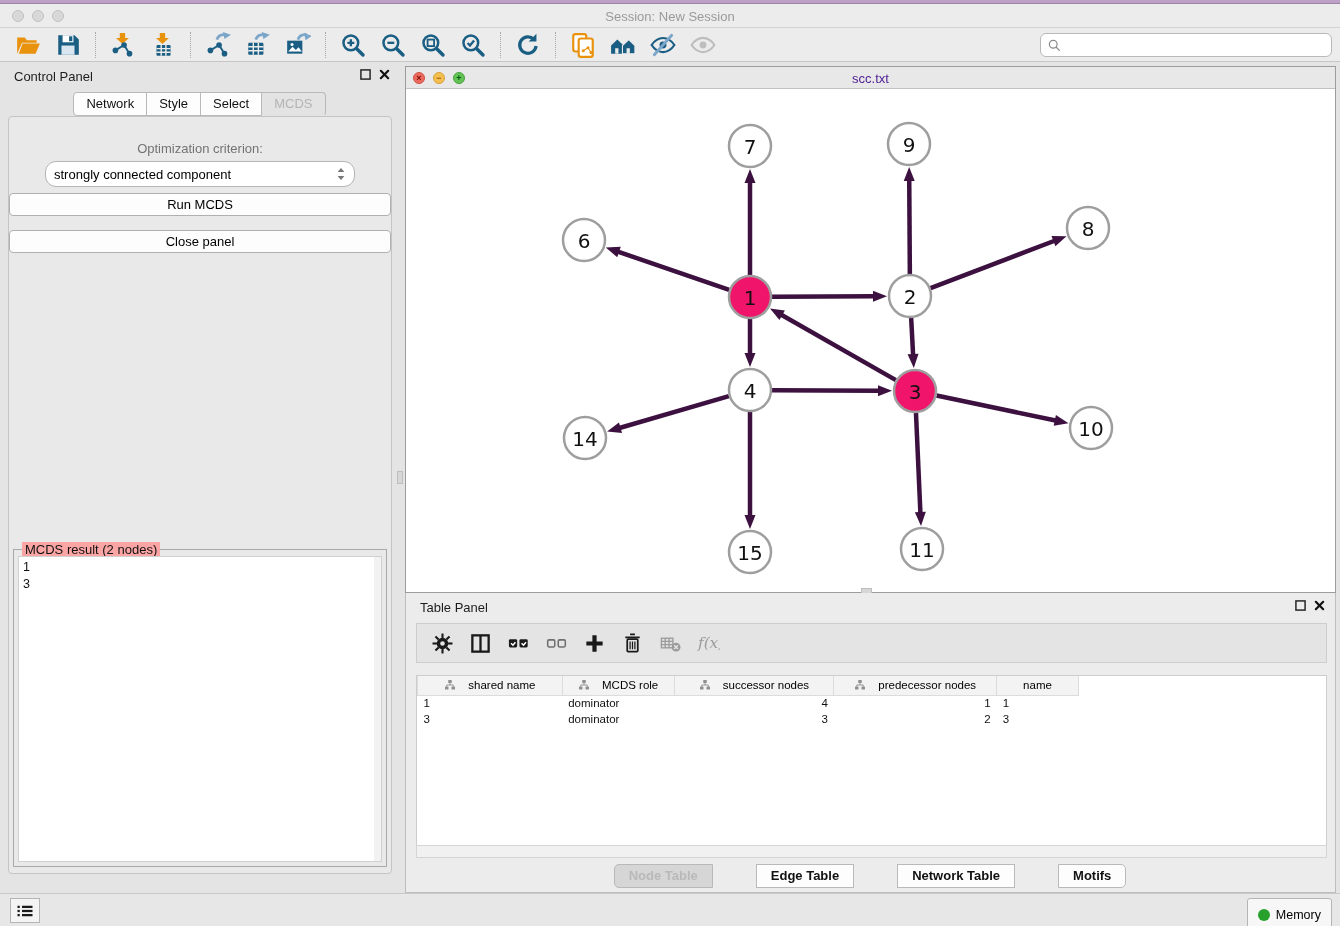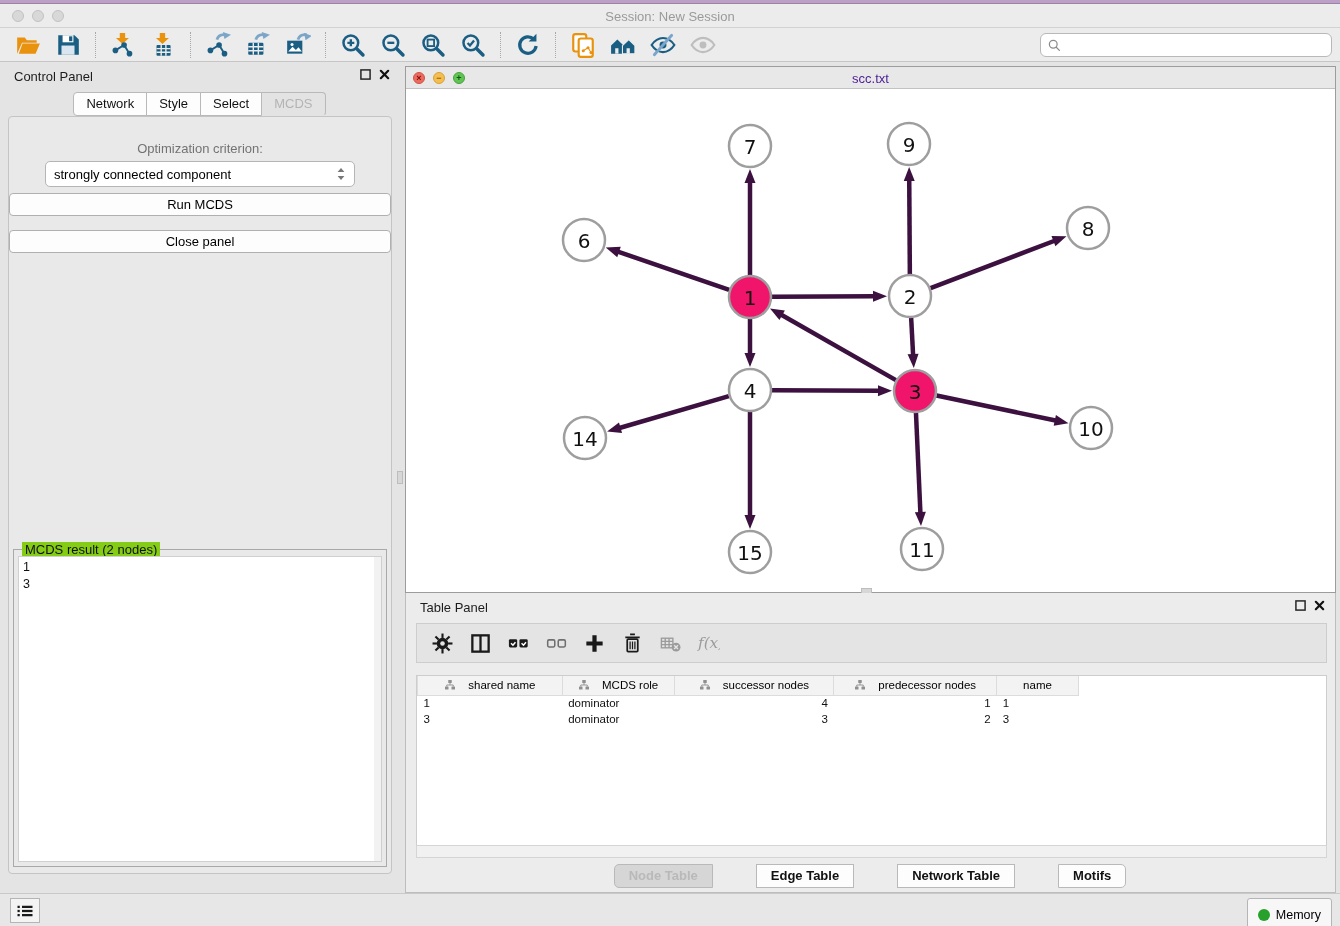--- a/index.html
+++ b/index.html
@@ -27,26 +27,26 @@
   .panel-titlerow { position:relative; height:28px; }
   .panel-title { position:absolute; left:14px; top:7px; font-size:13px; color:#1d1d1d; }
   .panel-icons { position:absolute; right:10px; top:7px; display:flex; gap:8px; }
   #ctl-tabs { position:absolute; left:0; top:30px; width:100%; display:flex; justify-content:center; }
   .ctab { font-size:13px; padding:3px 12px 4px; border:1px solid #b9b9b9; background:#fdfdfd; color:#111; margin-left:-1px; cursor:pointer; }
   .ctab:first-child { border-top-left-radius:4px; border-bottom-left-radius:4px; }
   .ctab:last-child { border-top-right-radius:4px; border-bottom-right-radius:4px; }
   .ctab.active { background:#e3e3e3; color:#b4b4b4; border-bottom-color:#e3e3e3; }
   #ctl-content { position:absolute; left:8px; top:54px; width:384px; height:758px; background:#e9e9e9; border:1px solid #c4c4c4; border-radius:4px; }
   #opt-label { position:absolute; left:0; width:100%; top:24px; text-align:center; font-size:13px; color:#737373; }
-  #opt-select { position:absolute; left:36px; top:44px; width:310px; height:26px; background:#fff; border:1px solid #b5b5b5; border-radius:5px; display:flex; align-items:center; padding:0 8px; font-size:13px; cursor:pointer; }
+  #opt-select { position:absolute; left:36px; top:44px; width:310px; height:26px; background:#fff; border:1px solid #b5b5b5; border-radius:11px; display:flex; align-items:center; padding:0 8px; font-size:13px; cursor:pointer; }
   #opt-select .sel-arrows { margin-left:auto; }
   .ctl-buttons { position:absolute; left:0; top:76px; width:100%; display:flex; justify-content:center; gap:14px;flex-direction:column; }
   .push-btn { background:#fdfdfd; border:1px solid #b0b0b0; border-radius:4px; font-size:13px; padding:3px 16px; cursor:pointer; font-family:"Liberation Sans",sans-serif; }
   #mcds-fieldset { position:absolute; left:4px; top:432px; width:374px; height:318px; border:1px solid #a9a9a9; background:#e9e9e9; }
-  #mcds-legend { position:absolute; left:8px; top:-8px; background:#84cc16; padding:0 3px; font-size:13px; color:#111; }
+  #mcds-legend { position:absolute; left:8px; top:-8px; background:#fca5a5; padding:0 3px; font-size:13px; color:#111; }
   #mcds-text { position:absolute; left:4px; top:6px; right:4px; bottom:4px; background:#fff; border:1px solid #d0d0d0; font-size:12.5px; line-height:17px; padding:2px 4px; color:#111; overflow:hidden; }
   #mcds-scroll { position:absolute; right:0; top:0; width:7px; height:100%; background:#f2f2f2; }
 
   
   #v-grip { left:397px; top:471px; width:6px; height:13px; background:#d7d7d7; border:1px solid #bdbdbd; }
   #h-grip { left:861px; top:588px; width:11px; height:6px; background:#d7d7d7; border:1px solid #bdbdbd; }
 
   
   #network-window { left:405px; top:66px; width:931px; height:527px; background:#fff; border:1px solid #9c9c9c; }
   #net-titlebar { position:relative; height:22px; background:#e8e8e8; border-bottom:1px solid #c2c2c2; }

